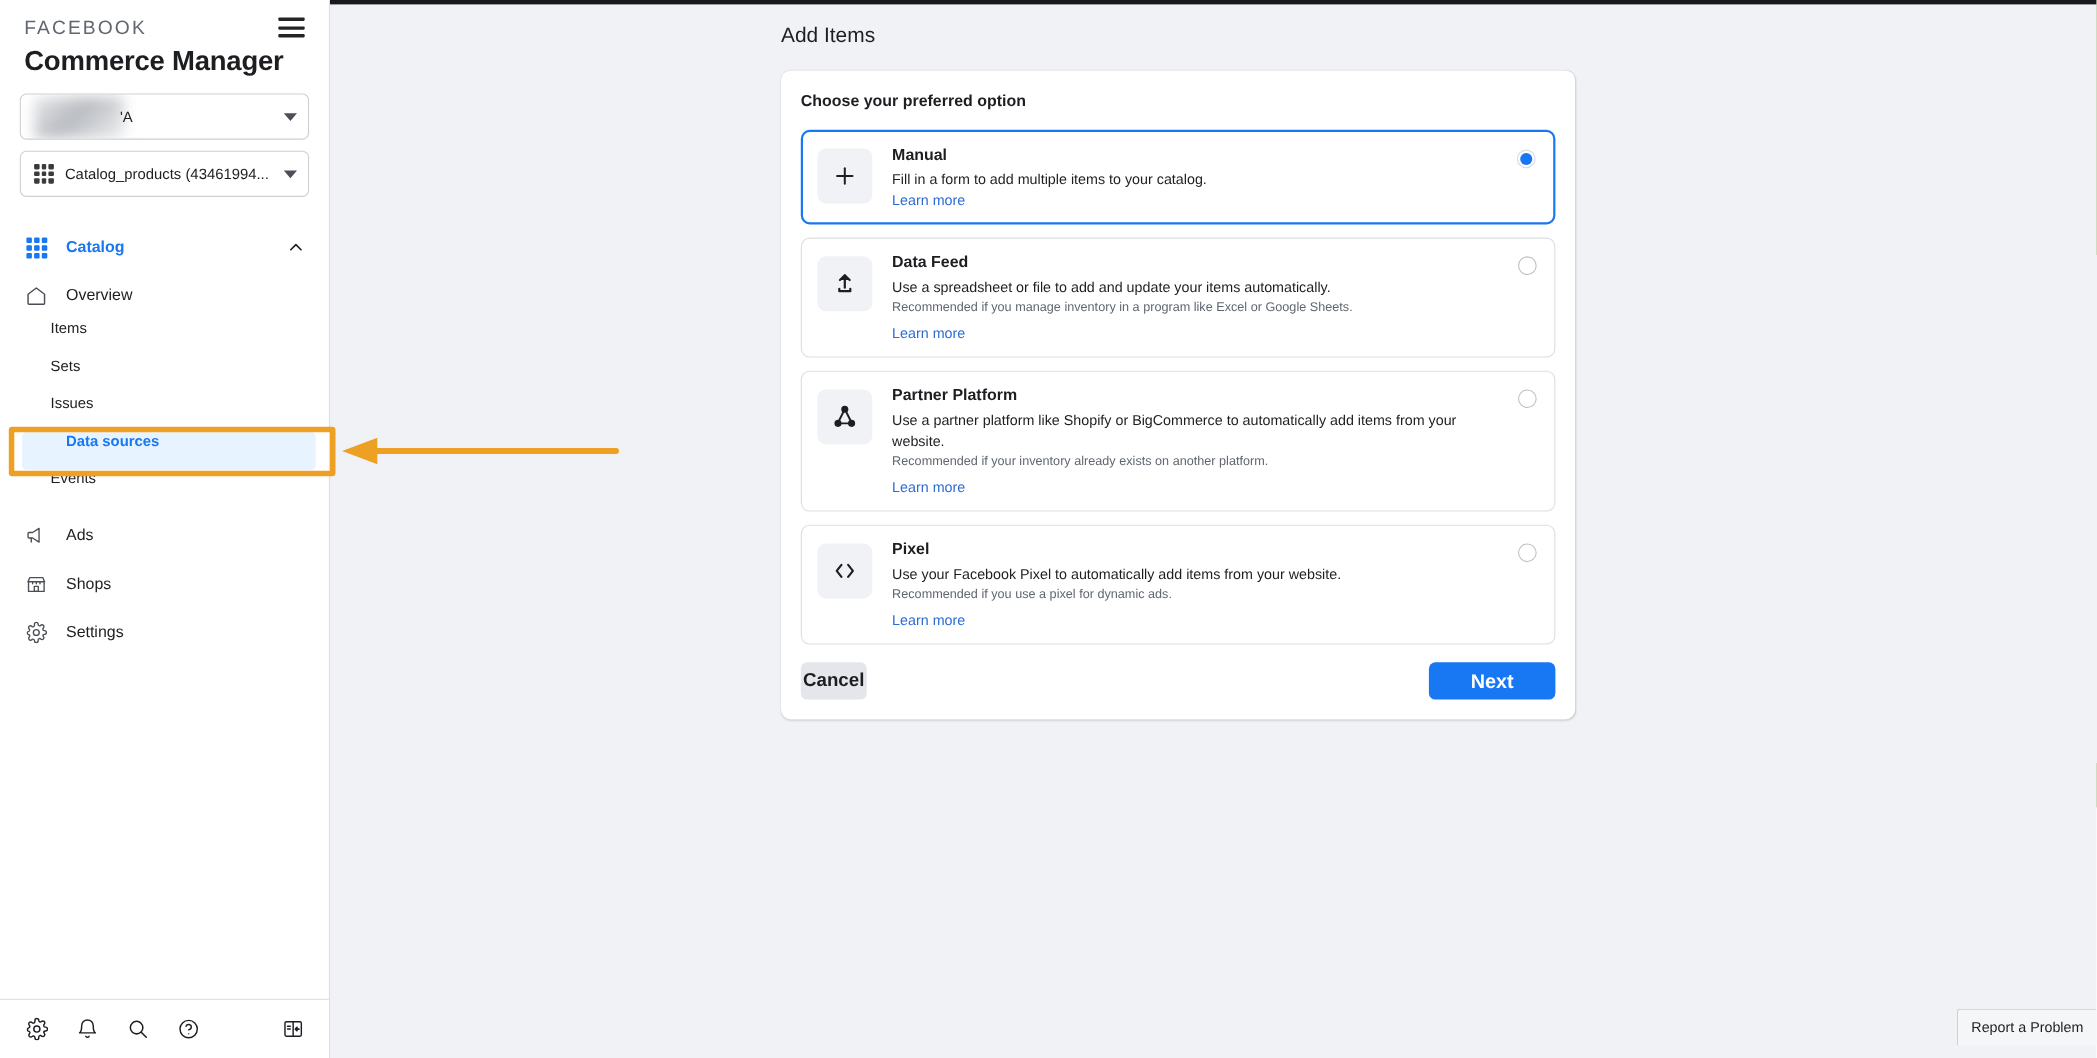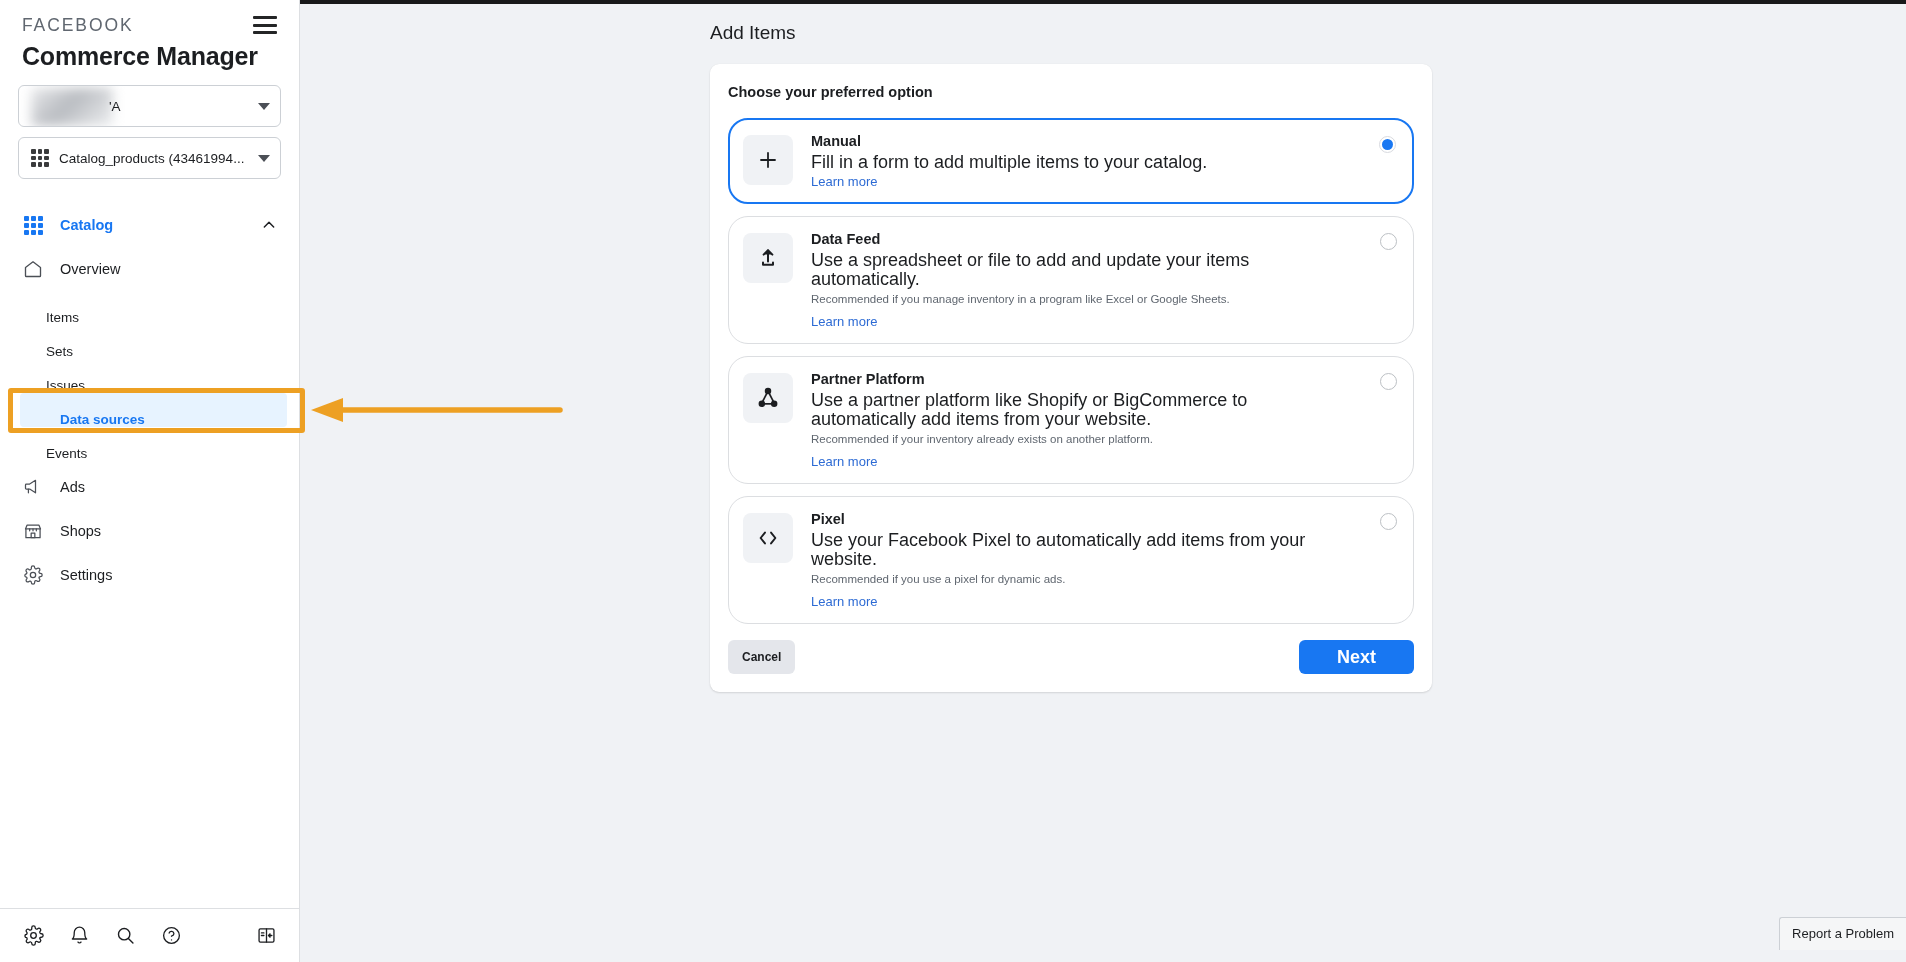--- a/index.html
+++ b/index.html
@@ -134,21 +134,21 @@
     flex: 0 0 22px;
     display: flex; align-items: center; justify-content: center;
     color: #4b4f56;
   }
   .nav-item.active-blue { color: #1877f2; font-weight: bold; }
   .nav-chevron { margin-left: auto; color: #1c1e21; display:flex; }
 
   .subnav-item {
     height: 34px;
     display: flex;
-    align-items: flex-end;
+    align-items: flex-start;
     padding: 0 22px 0 46px;
     font-size: 13.5px;
     color: #1c1e21;
     cursor: pointer;
   }
   .subnav-item.selected {
     background: #e7f3ff;
     color: #1877f2;
     font-weight: bold;
     border-radius: 4px;
@@ -197,21 +197,21 @@
   }
   .card-h {
     font-size: 14.5px;
     font-weight: bold;
     color: #1c1e21;
     margin: 0 0 18px 0;
   }
 
   .opt {
     border: 1px solid #dcdee1;
-    border-radius: 20px;
+    border-radius: 8px;
     display: flex;
     align-items: flex-start;
     padding: 14px 16px 14px 14px;
     margin-bottom: 12px;
     position: relative;
     cursor: pointer;
     background: #fff;
   }
   .opt.selected {
     border: 2px solid #1877f2;
@@ -228,21 +228,21 @@
     color: #1c1e21;
   }
   .opt-body { flex: 1; padding-right: 40px; }
   .opt-title {
     font-size: 14.5px;
     font-weight: bold;
     color: #1c1e21;
     margin-bottom: 4px;
   }
   .opt-desc {
-    font-size: 18px;
+    font-size: 13px;
     color: #1c1e21;
     line-height: 19px;
     margin-bottom: 2px;
   }
   .opt-rec {
     font-size: 11.5px;
     color: #606770;
     line-height: 17px;
     margin-bottom: 6px;
   }
@@ -274,22 +274,22 @@
     display: flex;
     align-items: center;
     justify-content: space-between;
     margin-top: 16px;
   }
   .btn-cancel {
     background: #e4e6eb;
     border: none;
     border-radius: 6px;
     height: 34px;
-    padding: 0 14px;
-    font-size: 12px;
+    padding: 0 2px;
+    font-size: 17px;
     font-weight: bold;
     color: #1c1e21;
     cursor: pointer;
     font-family: "Liberation Sans", sans-serif;
   }
   .btn-next {
     background: #1877f2;
     border: none;
     border-radius: 6px;
     height: 34px;

